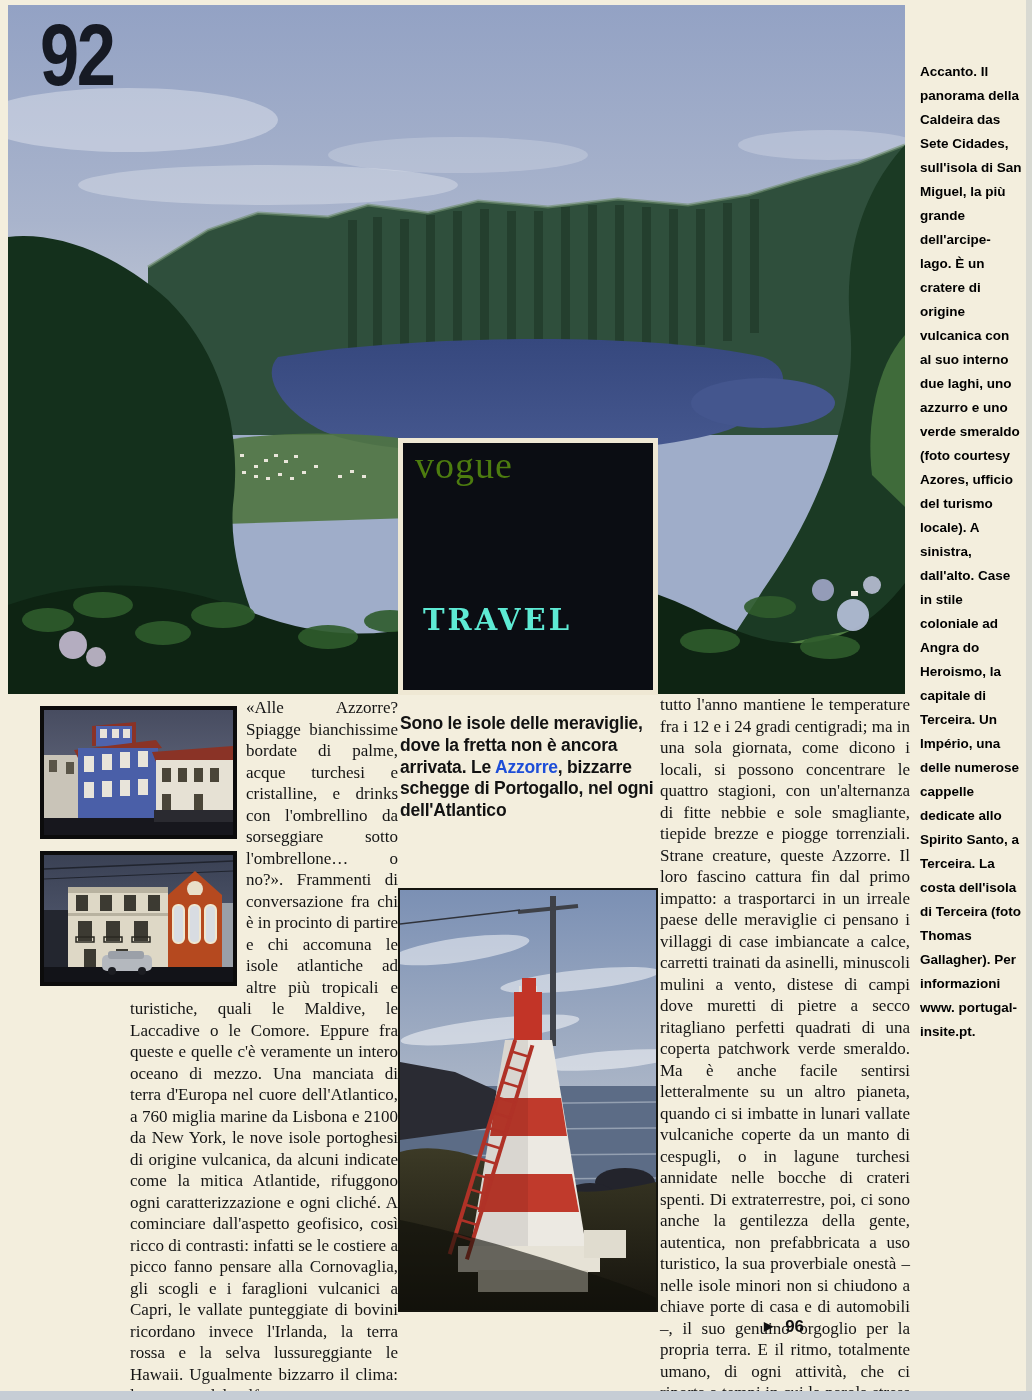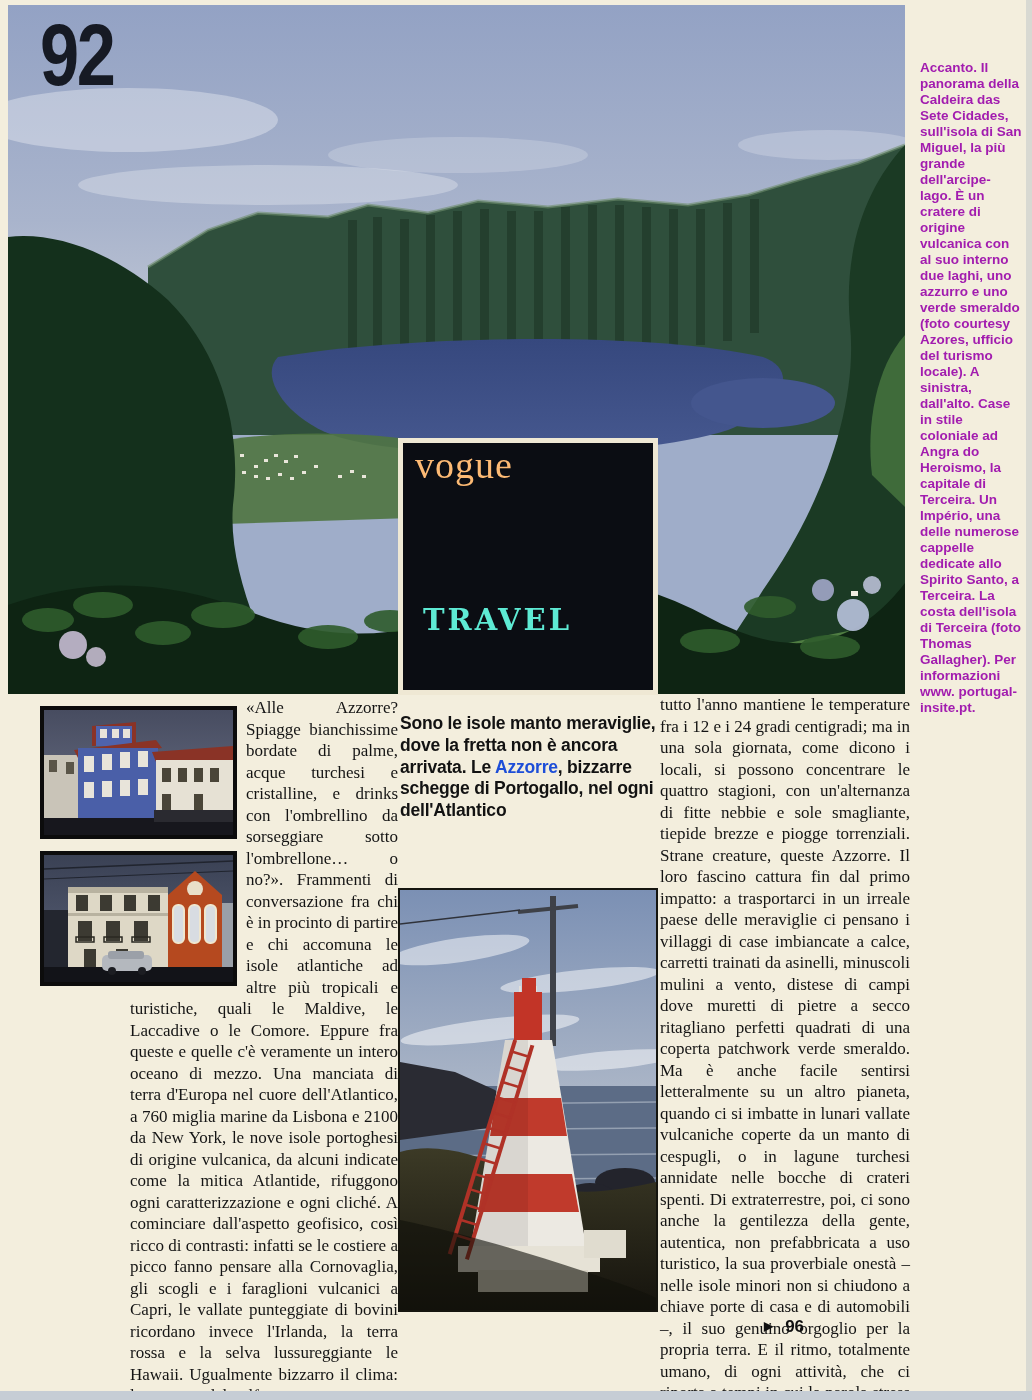--- a/index.html
+++ b/index.html
@@ -23,33 +23,33 @@
   }
 
   
   .brand-box{
     position:absolute;left:398px;top:438px;width:260px;height:257px;
     background:#0b0d13;border:5px solid #efe8d4;box-sizing:border-box;
   }
   .vogue-logo{
     position:absolute;left:12px;top:2px;
     font-family:"Liberation Serif",serif;font-size:38px;line-height:1.1;
-    color:#fdba74;letter-spacing:1px;
+    color:#4d7c0f;letter-spacing:1px;
   }
   .travel-title{
     position:absolute;left:20px;top:160px;
     font-family:"DejaVu Serif",serif;font-weight:bold;
     font-size:29px;color:#5eead4;letter-spacing:3px;
   }
 
   
   .caption{
     position:absolute;left:920px;top:60px;width:102px;
     font-family:"Liberation Sans",sans-serif;font-weight:bold;
-    font-size:13.5px;line-height:16px;color:#a21caf;
+    font-size:13.5px;line-height:24px;color:#000000;
     text-align:left;
   }
 
   
   .photo-a,.photo-b{
     position:absolute;left:40px;width:197px;box-sizing:border-box;
     border:4px solid #0c0c0c;background:#444;overflow:hidden;
   }
   .photo-a{top:706px;height:133px;}
   .photo-b{top:851px;height:135px;}
@@ -301,21 +301,21 @@
       <circle cx="68" cy="116" r="4" fill="#1c1d22"></circle>
         <circle cx="98" cy="116" r="4" fill="#1c1d22"></circle>
     </svg>
   </div>
 
   <div class="col1">
     <span class="wrap-spacer"></span><span>«Alle Azzorre? Spiagge bianchissime bordate di palme, acque turchesi e cristalline, e drinks con l'ombrellino da sorseggiare sotto l'ombrellone… o no?». Frammenti di conversazione fra chi è in procinto di partire e chi accomuna le isole atlantiche ad altre più tropicali e turistiche, quali le Maldive, le Laccadive o le Comore. Eppure fra queste e quelle c'è veramente un intero oceano di mezzo. Una manciata di terra d'Europa nel cuore dell'Atlantico, a 760 miglia marine da Lisbona e 2100 da New York, le nove isole portoghesi di origine vulcanica, da alcuni indicate come la mitica Atlantide, rifuggono ogni caratterizzazione e ogni cliché. A cominciare dall'aspetto geofisico, così ricco di contrasti: infatti se le costiere a picco fanno pensare alla Cornovaglia, gli scogli e i faraglioni vulcanici a Capri, le vallate punteggiate di bovini ricordano invece l'Irlanda, la terra rossa e la selva lussureggiante le Hawaii. Ugualmente bizzarro il clima: la corrente del golfo per</span>
   </div>
 
   <div class="intro">
-    <span>Sono le isole manto meraviglie, dove la fretta non è ancora arrivata. Le </span><span class="red">Azzorre</span><span>, bizzarre schegge di Portogallo, nel ogni dell'Atlantico</span>
+    <span>Sono le isole delle meraviglie, dove la fretta non è ancora arrivata. Le </span><span class="red">Azzorre</span><span>, bizzarre schegge di Portogallo, nel ogni dell'Atlantico</span>
   </div>
 
   <div class="photo-lh">
     <svg width="256" height="420" viewBox="0 0 256 420">
       <defs>
         <linearGradient id="skyL" x1="0" y1="0" x2="0" y2="1">
           <stop offset="0" stop-color="#7b90b4"></stop>
             <stop offset="0.7" stop-color="#aeb8c8"></stop>
             <stop offset="1" stop-color="#c9cdd4"></stop>
         </linearGradient>

